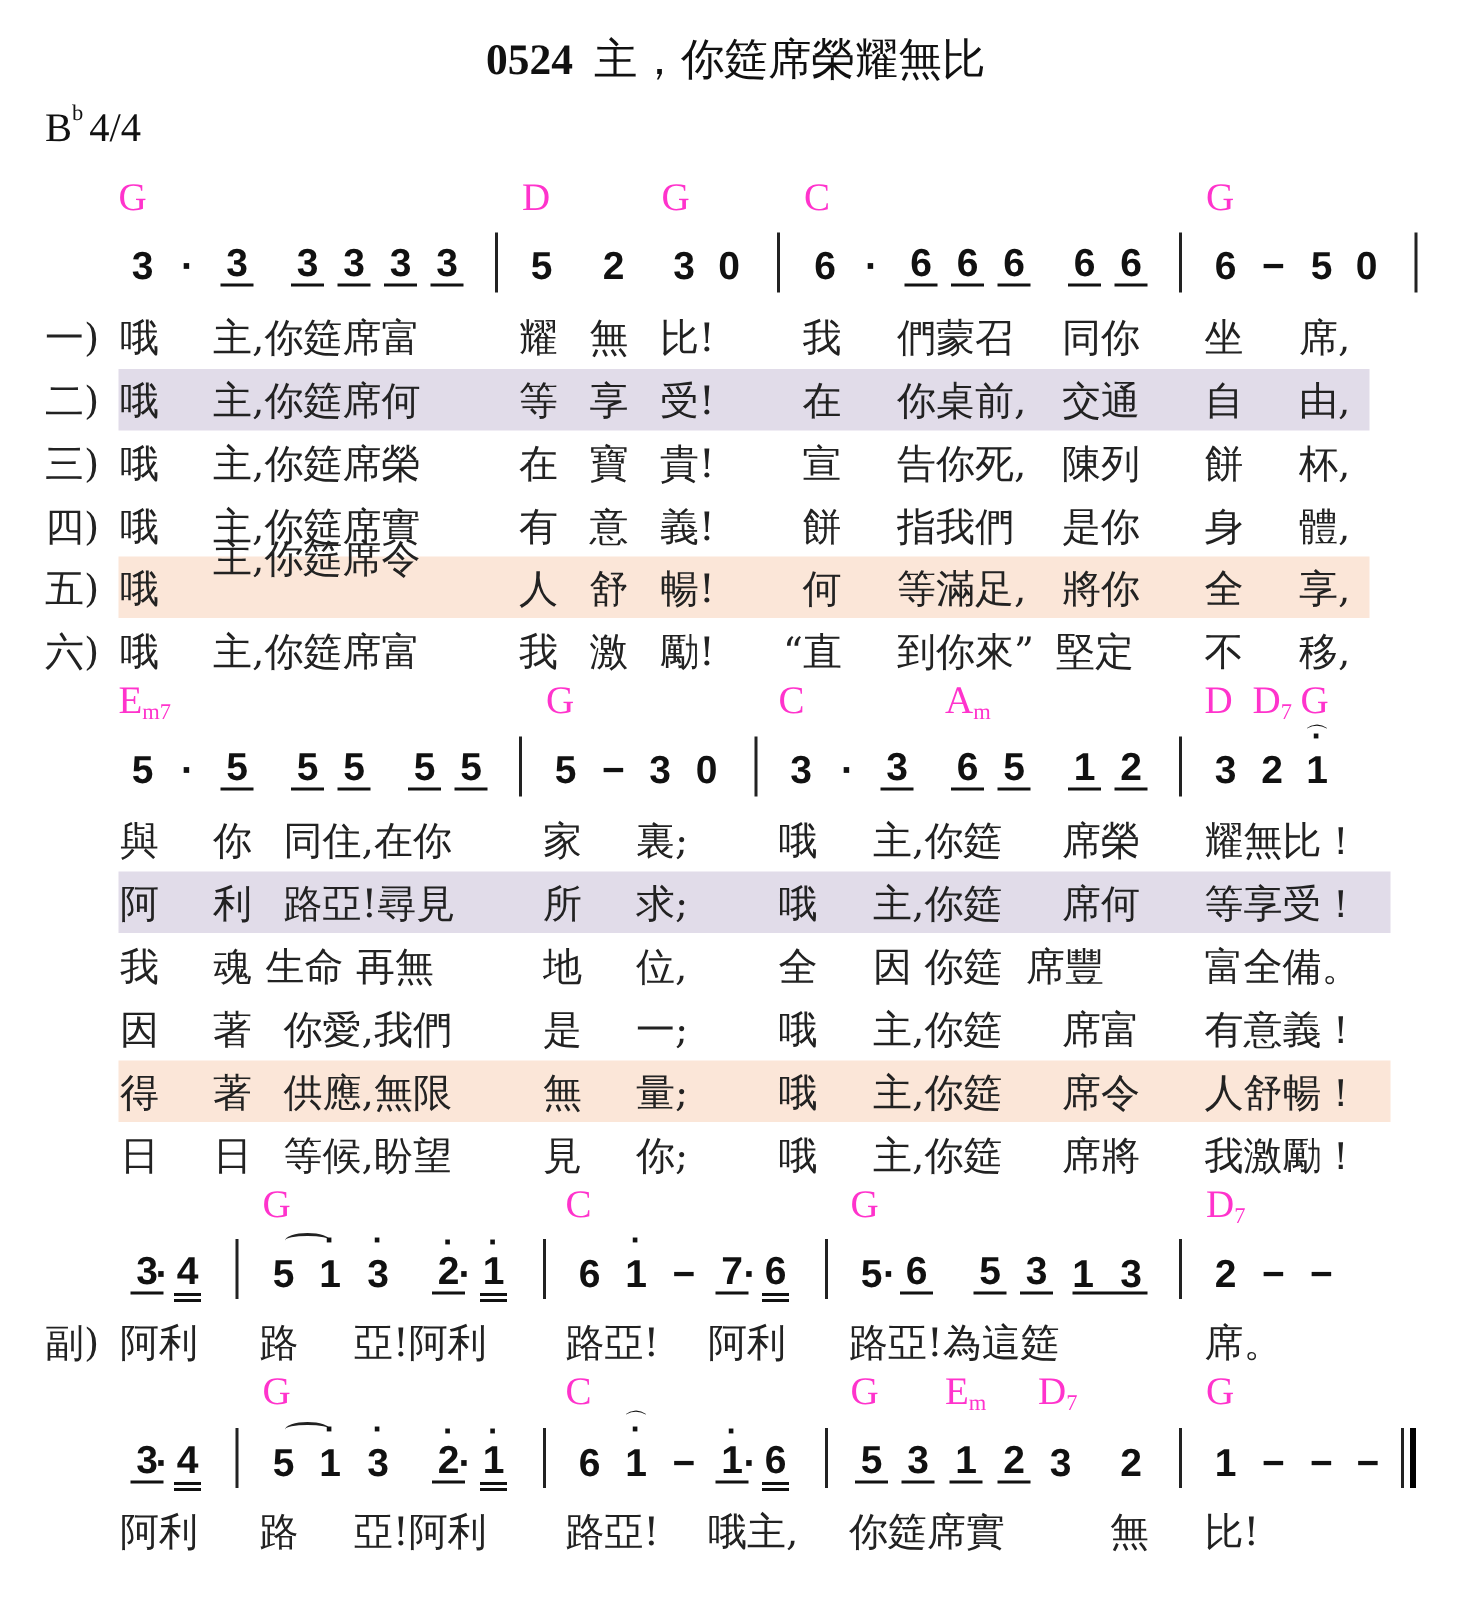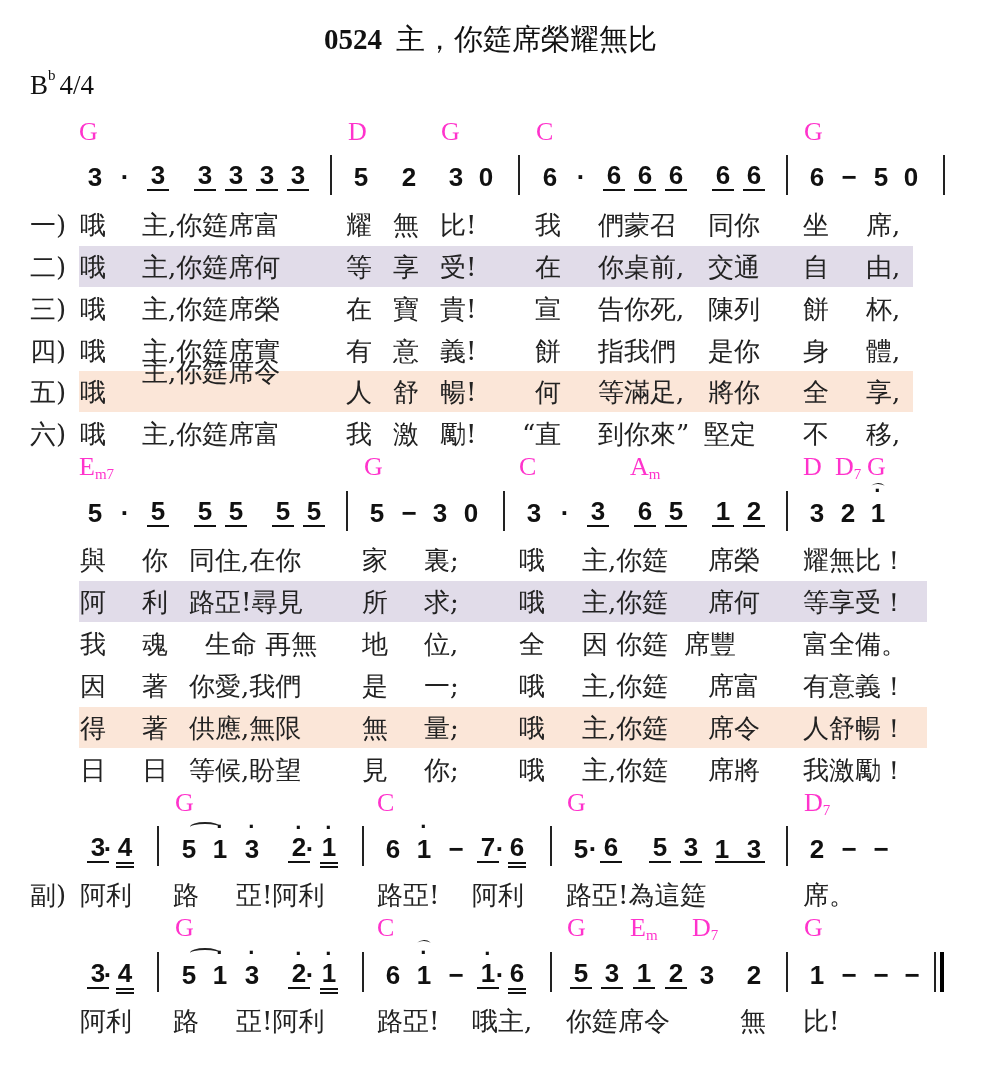--- a/index.html
+++ b/index.html
@@ -211,21 +211,21 @@
     <span class="abs lyric" style="left:189px;top:585px">路亞!尋見</span>
     <span class="abs lyric" style="left:362px;top:585px">所</span>
     <span class="abs lyric" style="left:424px;top:585px">求;</span>
     <span class="abs lyric" style="left:519px;top:585px">哦</span>
     <span class="abs lyric" style="left:582px;top:585px">主,你筵</span>
     <span class="abs lyric" style="left:708px;top:585px">席何</span>
     <span class="abs lyric" style="left:803px;top:585px">等享受！</span>
 
     <span class="abs lyric" style="left:80px;top:627px">我</span>
     <span class="abs lyric" style="left:142px;top:627px">魂</span>
-    <span class="abs lyric" style="left:205px;top:627px">生命 再無</span>
+    <span class="abs lyric" style="left:177px;top:627px">生命 再無</span>
     <span class="abs lyric" style="left:362px;top:627px">地</span>
     <span class="abs lyric" style="left:424px;top:627px">位,</span>
     <span class="abs lyric" style="left:519px;top:627px">全</span>
     <span class="abs lyric" style="left:582px;top:627px">因 你筵</span>
     <span class="abs lyric" style="left:684px;top:627px">席豐</span>
     <span class="abs lyric" style="left:803px;top:627px">富全備。</span>
 
     <span class="abs lyric" style="left:80px;top:669px">因</span>
     <span class="abs lyric" style="left:142px;top:669px">著</span>
     <span class="abs lyric" style="left:189px;top:669px">你愛,我們</span>
@@ -346,16 +346,16 @@
   <span class="abs note" style="left:870px;top:960px">−</span>
   <span class="abs note" style="left:901px;top:960px">−</span>
   <div class="abs bar" style="left:934px;top:952px;height:40px;width:2px"></div>
   <div class="abs bar" style="left:940px;top:952px;height:40px;width:4px;background:#000"></div>
 
   <span class="abs lyric" style="left:80px;top:1004px">阿利</span>
   <span class="abs lyric" style="left:173px;top:1004px">路</span>
   <span class="abs lyric" style="left:236px;top:1004px">亞!阿利</span>
   <span class="abs lyric" style="left:377px;top:1004px">路亞!</span>
   <span class="abs lyric" style="left:472px;top:1004px">哦主,</span>
-  <span class="abs lyric" style="left:566px;top:1004px">你筵席令</span>
+  <span class="abs lyric" style="left:566px;top:1004px">你筵席實</span>
   <span class="abs lyric" style="left:740px;top:1004px">無</span>
   <span class="abs lyric" style="left:803px;top:1004px">比!</span>
 </div>
 
 </body></html>

